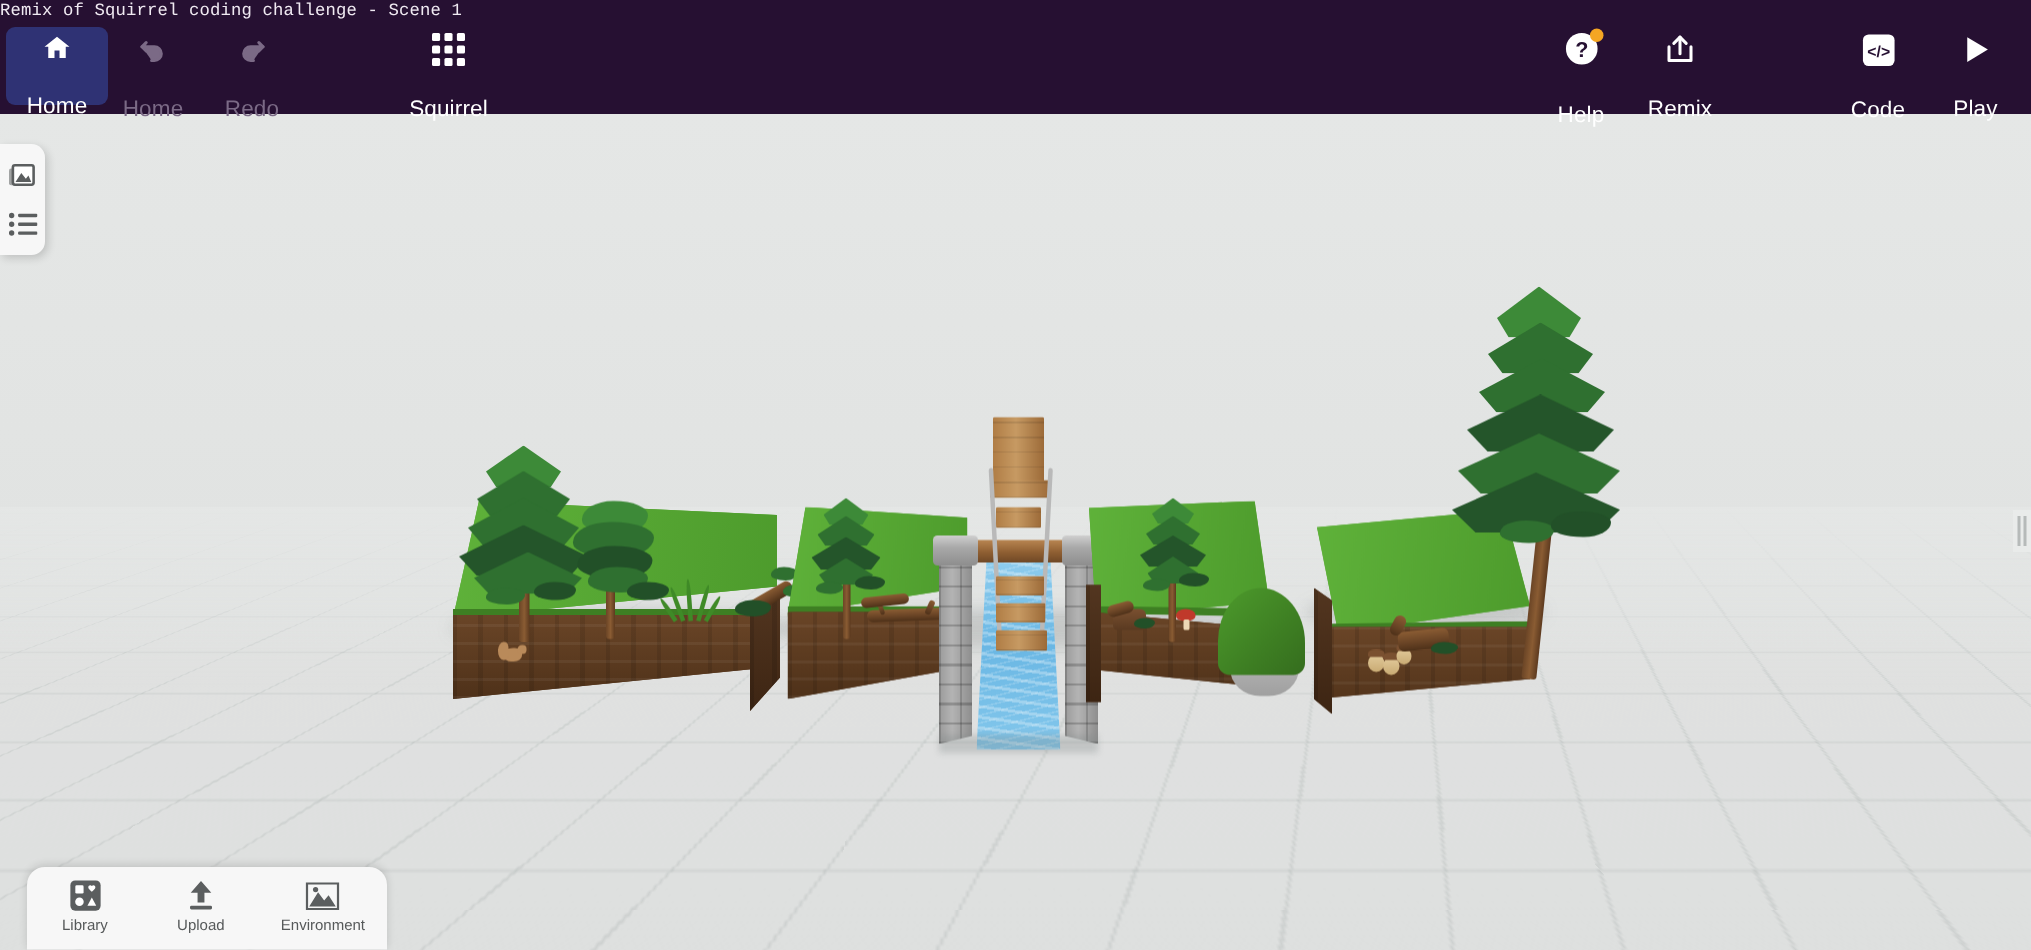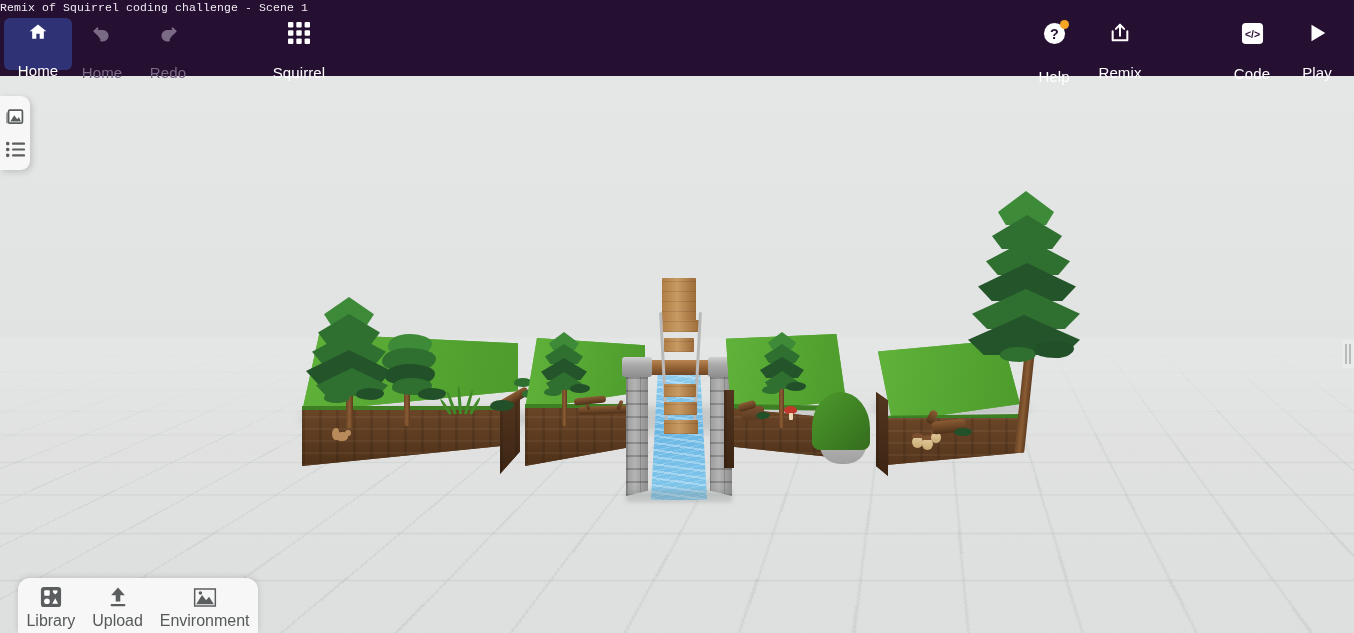--- a/index.html
+++ b/index.html
@@ -173,21 +173,21 @@
     background:#f7f7f7; border-radius:12px 12px 0 0;
     box-shadow:0 -1px 6px rgba(0,0,0,.14);
     display:flex; align-items:flex-start; justify-content:space-around;
     padding-top:7px; z-index:30;
   }
   .bp-btn {
     display:flex; flex-direction:column; align-items:center; cursor:pointer;
     user-select:none; min-width:48px;
   }
   .bp-btn .ico { height:24px; display:flex; align-items:center; justify-content:center; }
-  .bp-btn .lbl { font-size:16px; color:#56595a; margin-top:3px; white-space:nowrap; }
+  .bp-btn .lbl { font-size:10px; color:#56595a; margin-top:3px; white-space:nowrap; }
 
   
   .resize-handle {
     position:absolute; right:0; top:340px; width:12px; height:28px;
     display:flex; align-items:center; justify-content:center; gap:2px;
     background:#e9ebea; cursor:col-resize; z-index:30;
   }
   .resize-handle i { display:block; width:2px; height:20px; background:#b6bab9; }
 
   

